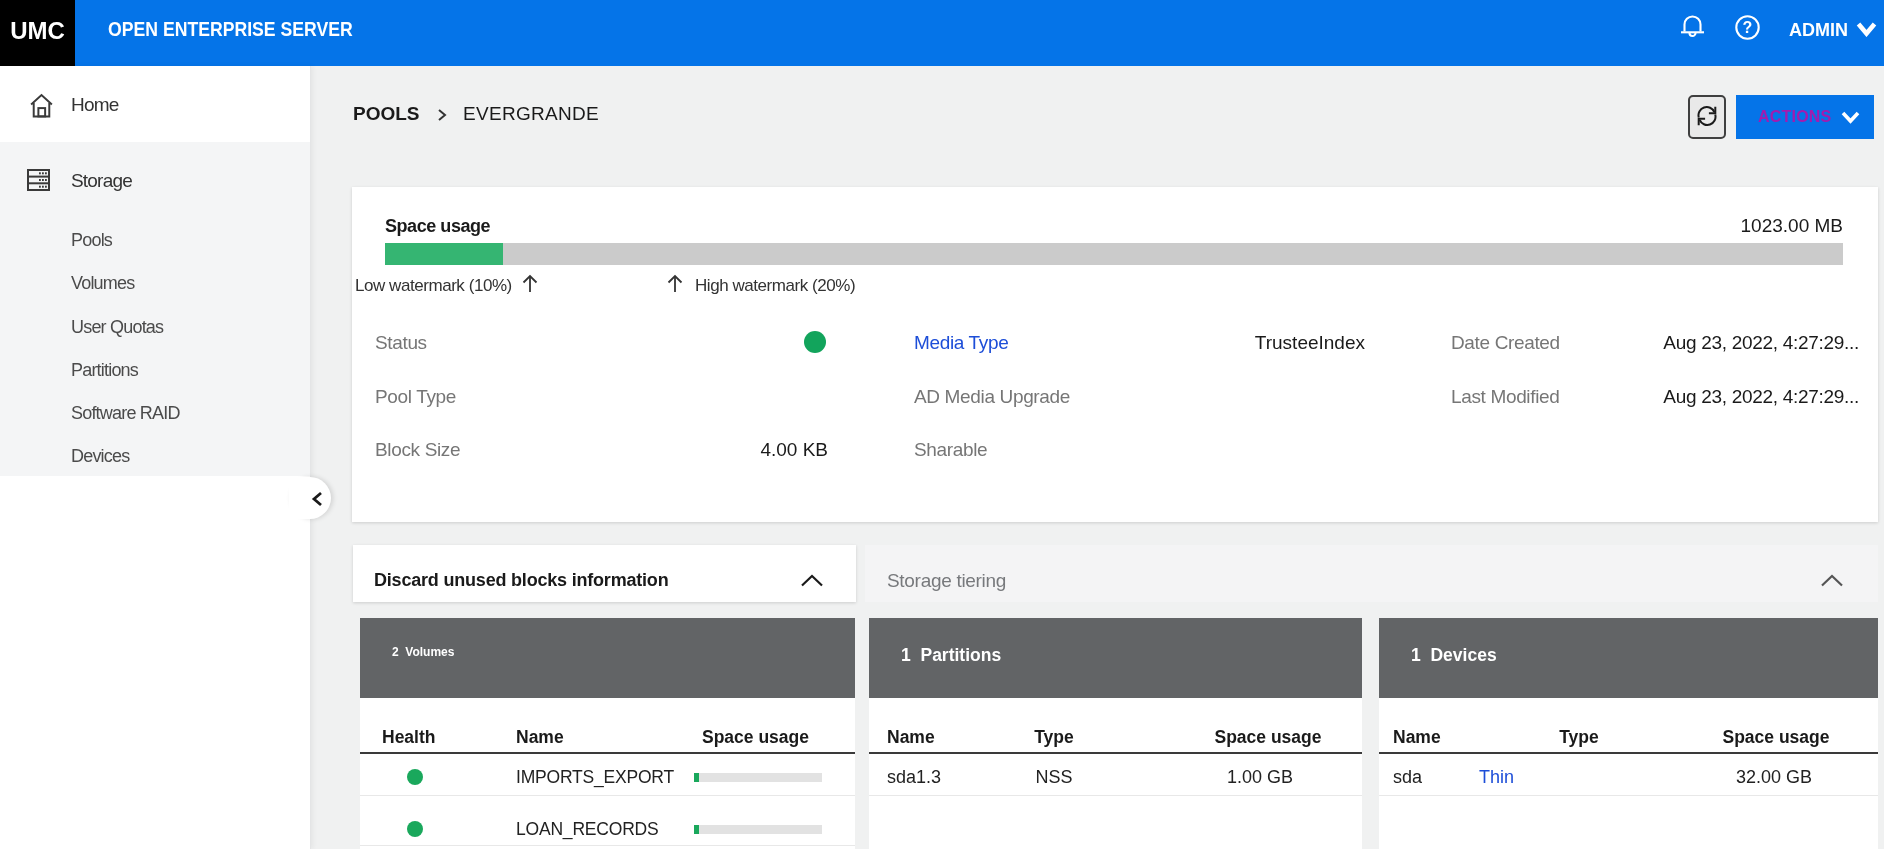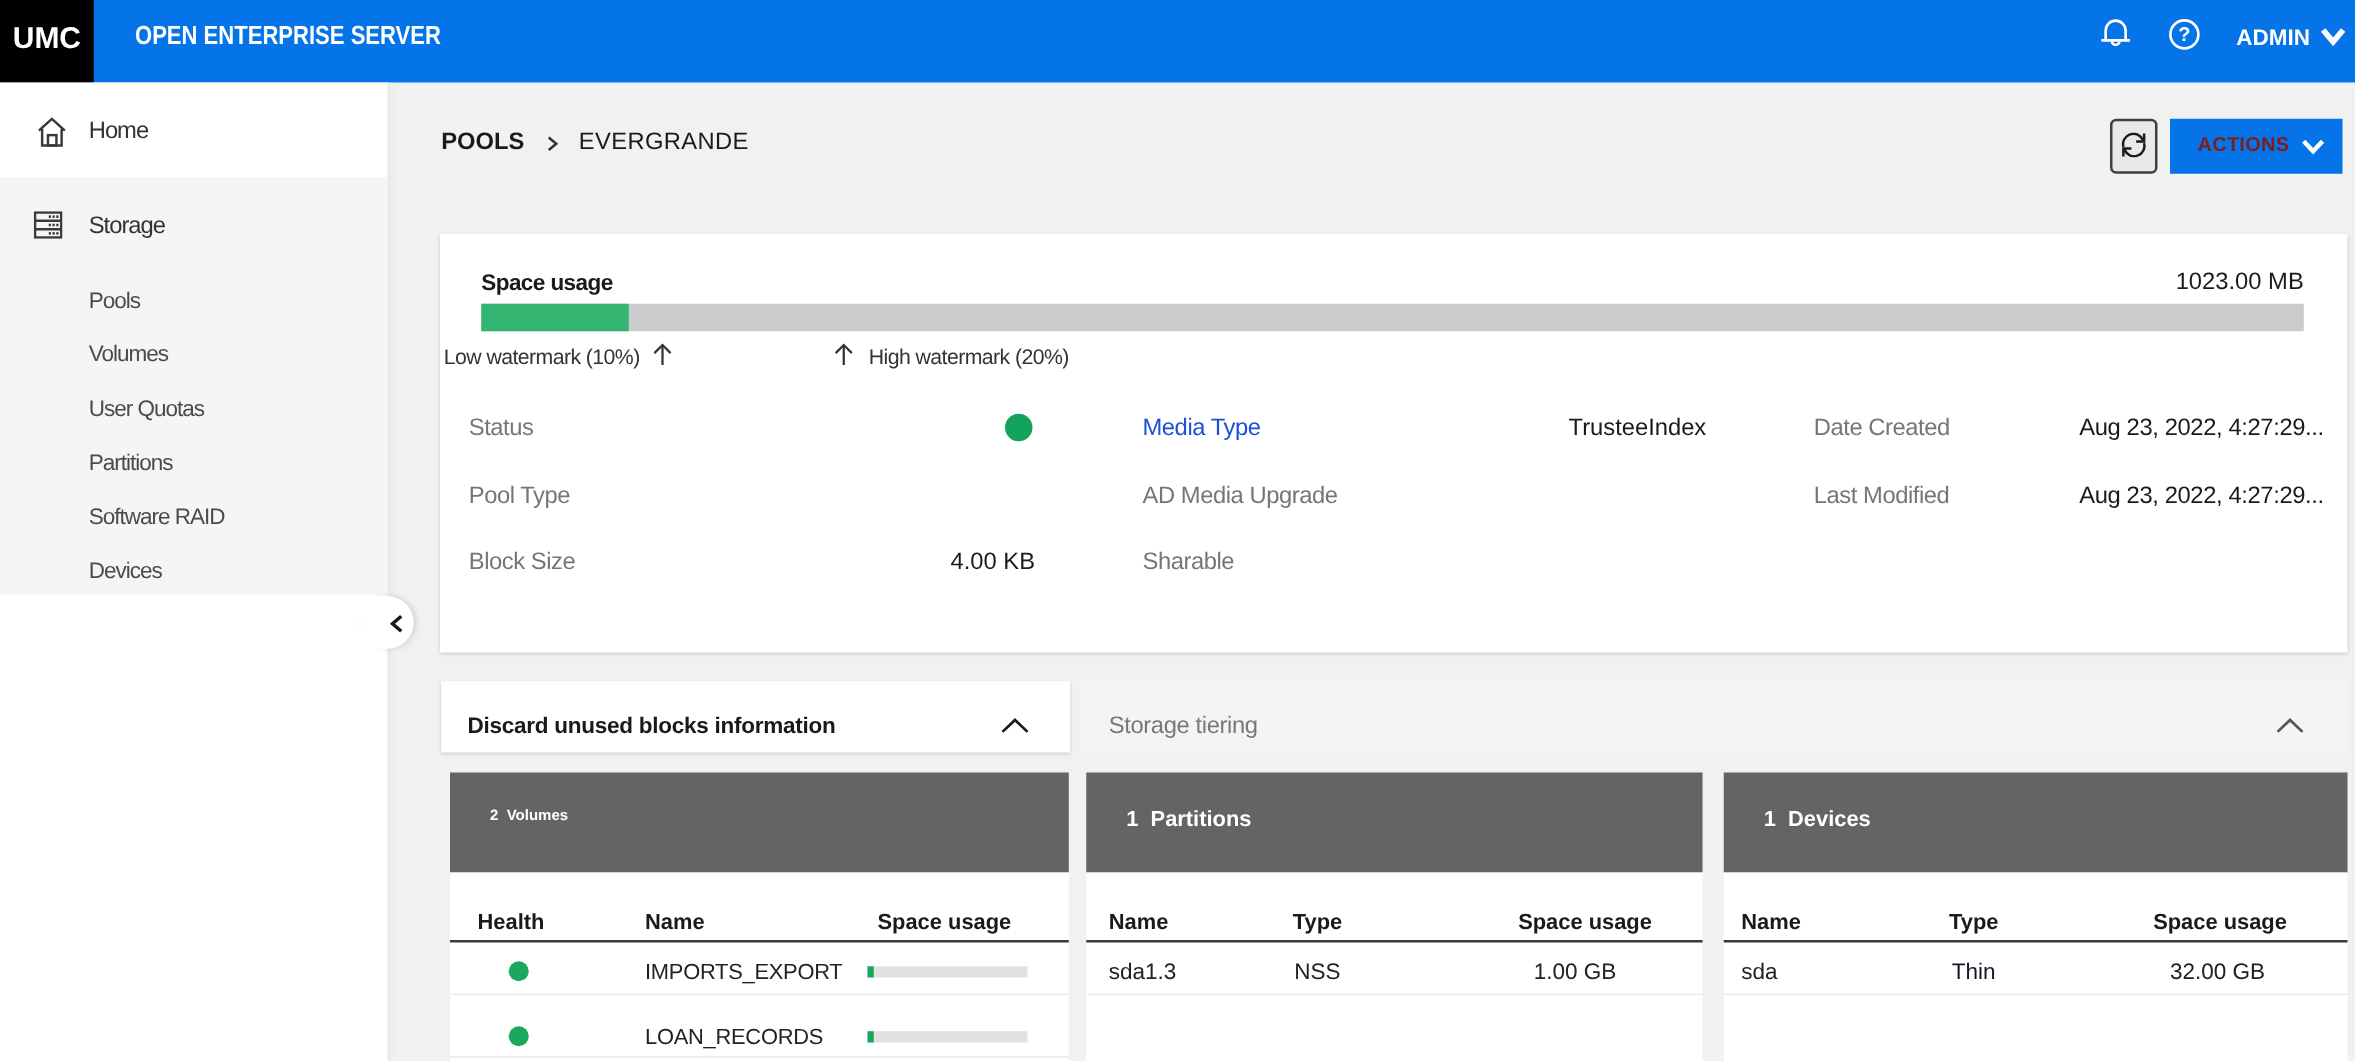--- a/index.html
+++ b/index.html
@@ -80,21 +80,21 @@
 
   <div class="abs" style="left:1688px;top:95px;width:38px;height:44px;background:#e9e9e9;border:2px solid #3f3f3f;border-radius:5px;"></div>
   <svg class="abs" style="left:1697px;top:106px;" width="20" height="20" viewBox="0 0 20 20">
     <path d="M1.8 11.5 A 8.2 8.2 0 0 1 17.3 6.2" fill="none" stroke="#1a1a1a" stroke-width="2"></path>
     <path d="M18.3 0.8 L18.3 7.2 L11.9 7.2" fill="none" stroke="#1a1a1a" stroke-width="2"></path>
     <path d="M18.2 8.5 A 8.2 8.2 0 0 1 2.7 13.8" fill="none" stroke="#1a1a1a" stroke-width="2"></path>
     <path d="M1.7 19.2 L1.7 12.8 L8.1 12.8" fill="none" stroke="#1a1a1a" stroke-width="2"></path>
   </svg>
 
   <div class="abs" style="left:1736px;top:95px;width:138px;height:44px;background:#0574e8;"></div>
-  <div class="abs" style="left:1758px;top:95px;height:60px;line-height:44px;color:#7f1d1d;font-size:16px;font-weight:bold;letter-spacing:0.2px;">ACTIONS</div>
+  <div class="abs" style="left:1758px;top:95px;height:60px;line-height:44px;color:#a21caf;font-size:16px;font-weight:bold;letter-spacing:0.2px;">ACTIONS</div>
   <svg class="abs" style="left:1841px;top:111px;" width="19" height="13" viewBox="0 0 19 13">
     <polyline points="2,2 9.5,10 17,2" fill="none" stroke="#fff" stroke-width="3.6"></polyline>
   </svg>
 
   <div class="abs" style="left:352px;top:187px;width:1526px;height:335px;background:#fff;box-shadow:0 1px 3px rgba(0,0,0,0.15);"></div>
   <div class="abs" style="left:385px;top:216px;font-size:18px;letter-spacing:-0.45px;font-weight:bold;color:#1a1a1a;">Space usage</div>
   <div class="abs" style="left:1643px;top:215px;width:200px;text-align:right;font-size:19px;color:#1a1a1a;">1023.00 MB</div>
   <div class="abs" style="left:385px;top:243px;width:1458px;height:22px;background:#cbcbcb;"></div>
   <div class="abs" style="left:385px;top:243px;width:118px;height:22px;background:#35b572;"></div>
 
@@ -168,17 +168,17 @@
   <div class="abs" style="left:869px;top:795px;width:493px;height:1px;background:#e8e8e8;"></div>
 
   <div class="abs" style="left:1379px;top:618px;width:499px;height:80px;background:#626466;"></div>
   <div class="abs" style="left:1411px;top:645px;font-size:17.5px;font-weight:bold;color:#fff;">1&nbsp;&nbsp;Devices</div>
   <div class="abs" style="left:1379px;top:698px;width:499px;height:151px;background:#fff;"></div>
   <div class="abs" style="left:1393px;top:727px;font-size:17.5px;font-weight:bold;color:#1a1a1a;">Name</div>
   <div class="abs" style="left:1479px;top:727px;width:200px;text-align:center;font-size:17.5px;font-weight:bold;color:#1a1a1a;">Type</div>
   <div class="abs" style="left:1676px;top:727px;width:200px;text-align:center;font-size:17.5px;font-weight:bold;color:#1a1a1a;">Space usage</div>
   <div class="abs" style="left:1379px;top:752px;width:499px;height:2px;background:#3a3a3a;"></div>
   <div class="abs" style="left:1393px;top:767px;font-size:18px;color:#222;">sda</div>
-  <div class="abs" style="left:1479px;top:767px;width:200px;text-align:center;font-size:18px;color:#0f172a;">Thin</div>
+  <div class="abs" style="left:1479px;top:767px;width:200px;text-align:left;font-size:18px;color:#1d4ed8;">Thin</div>
   <div class="abs" style="left:1674px;top:767px;width:200px;text-align:center;font-size:18px;color:#222;">32.00 GB</div>
   <div class="abs" style="left:1379px;top:795px;width:499px;height:1px;background:#e8e8e8;"></div>
 
 </div>
 
 </body></html>

